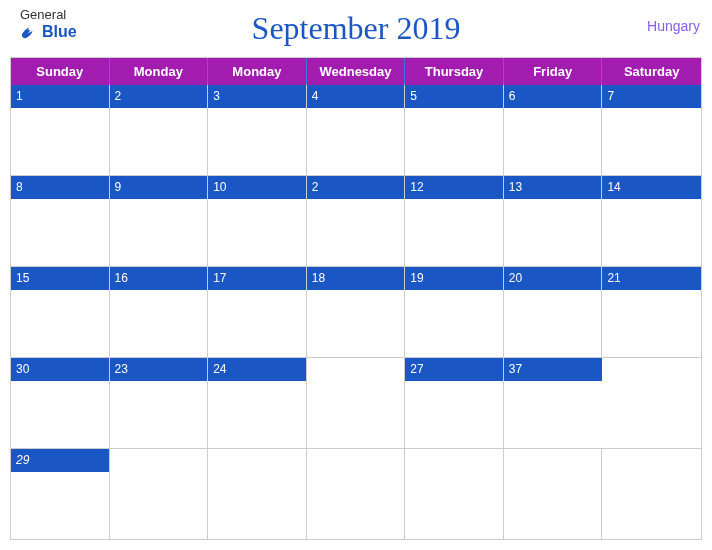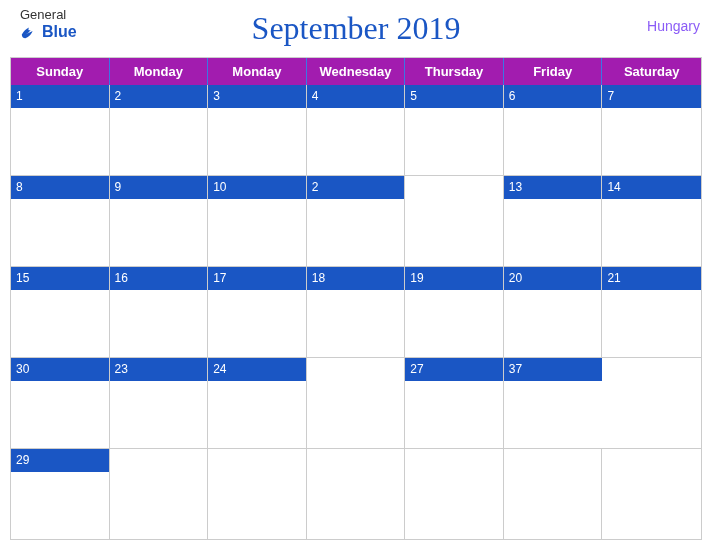--- a/index.html
+++ b/index.html
@@ -105,20 +105,21 @@
 
     .calendar-week {
       display: grid;
       grid-template-columns: repeat(7, 1fr);
       flex: 1;
       border-bottom: 1px solid #ccc;
     }
 
     .calendar-week:last-child {
       border-bottom: none;
+      font-style: italic;
     }
 
     .calendar-day {
       border-right: 1px solid #ccc;
       position: relative;
       display: flex;
       flex-direction: column;
     }
 
     .calendar-day:last-child {
@@ -212,20 +213,21 @@
         </div>
         <div class="calendar-day">
           <div class="day-number">10</div>
           <div class="day-content"></div>
         </div>
         <div class="calendar-day">
           <div class="day-number">2</div>
           <div class="day-content"></div>
         </div>
         <div class="calendar-day">
+          <div class="day-number">12</div>
           <div class="day-content"></div>
         </div>
         <div class="calendar-day">
           <div class="day-number">13</div>
           <div class="day-content"></div>
         </div>
         <div class="calendar-day">
           <div class="day-number">14</div>
           <div class="day-content"></div>
         </div>

